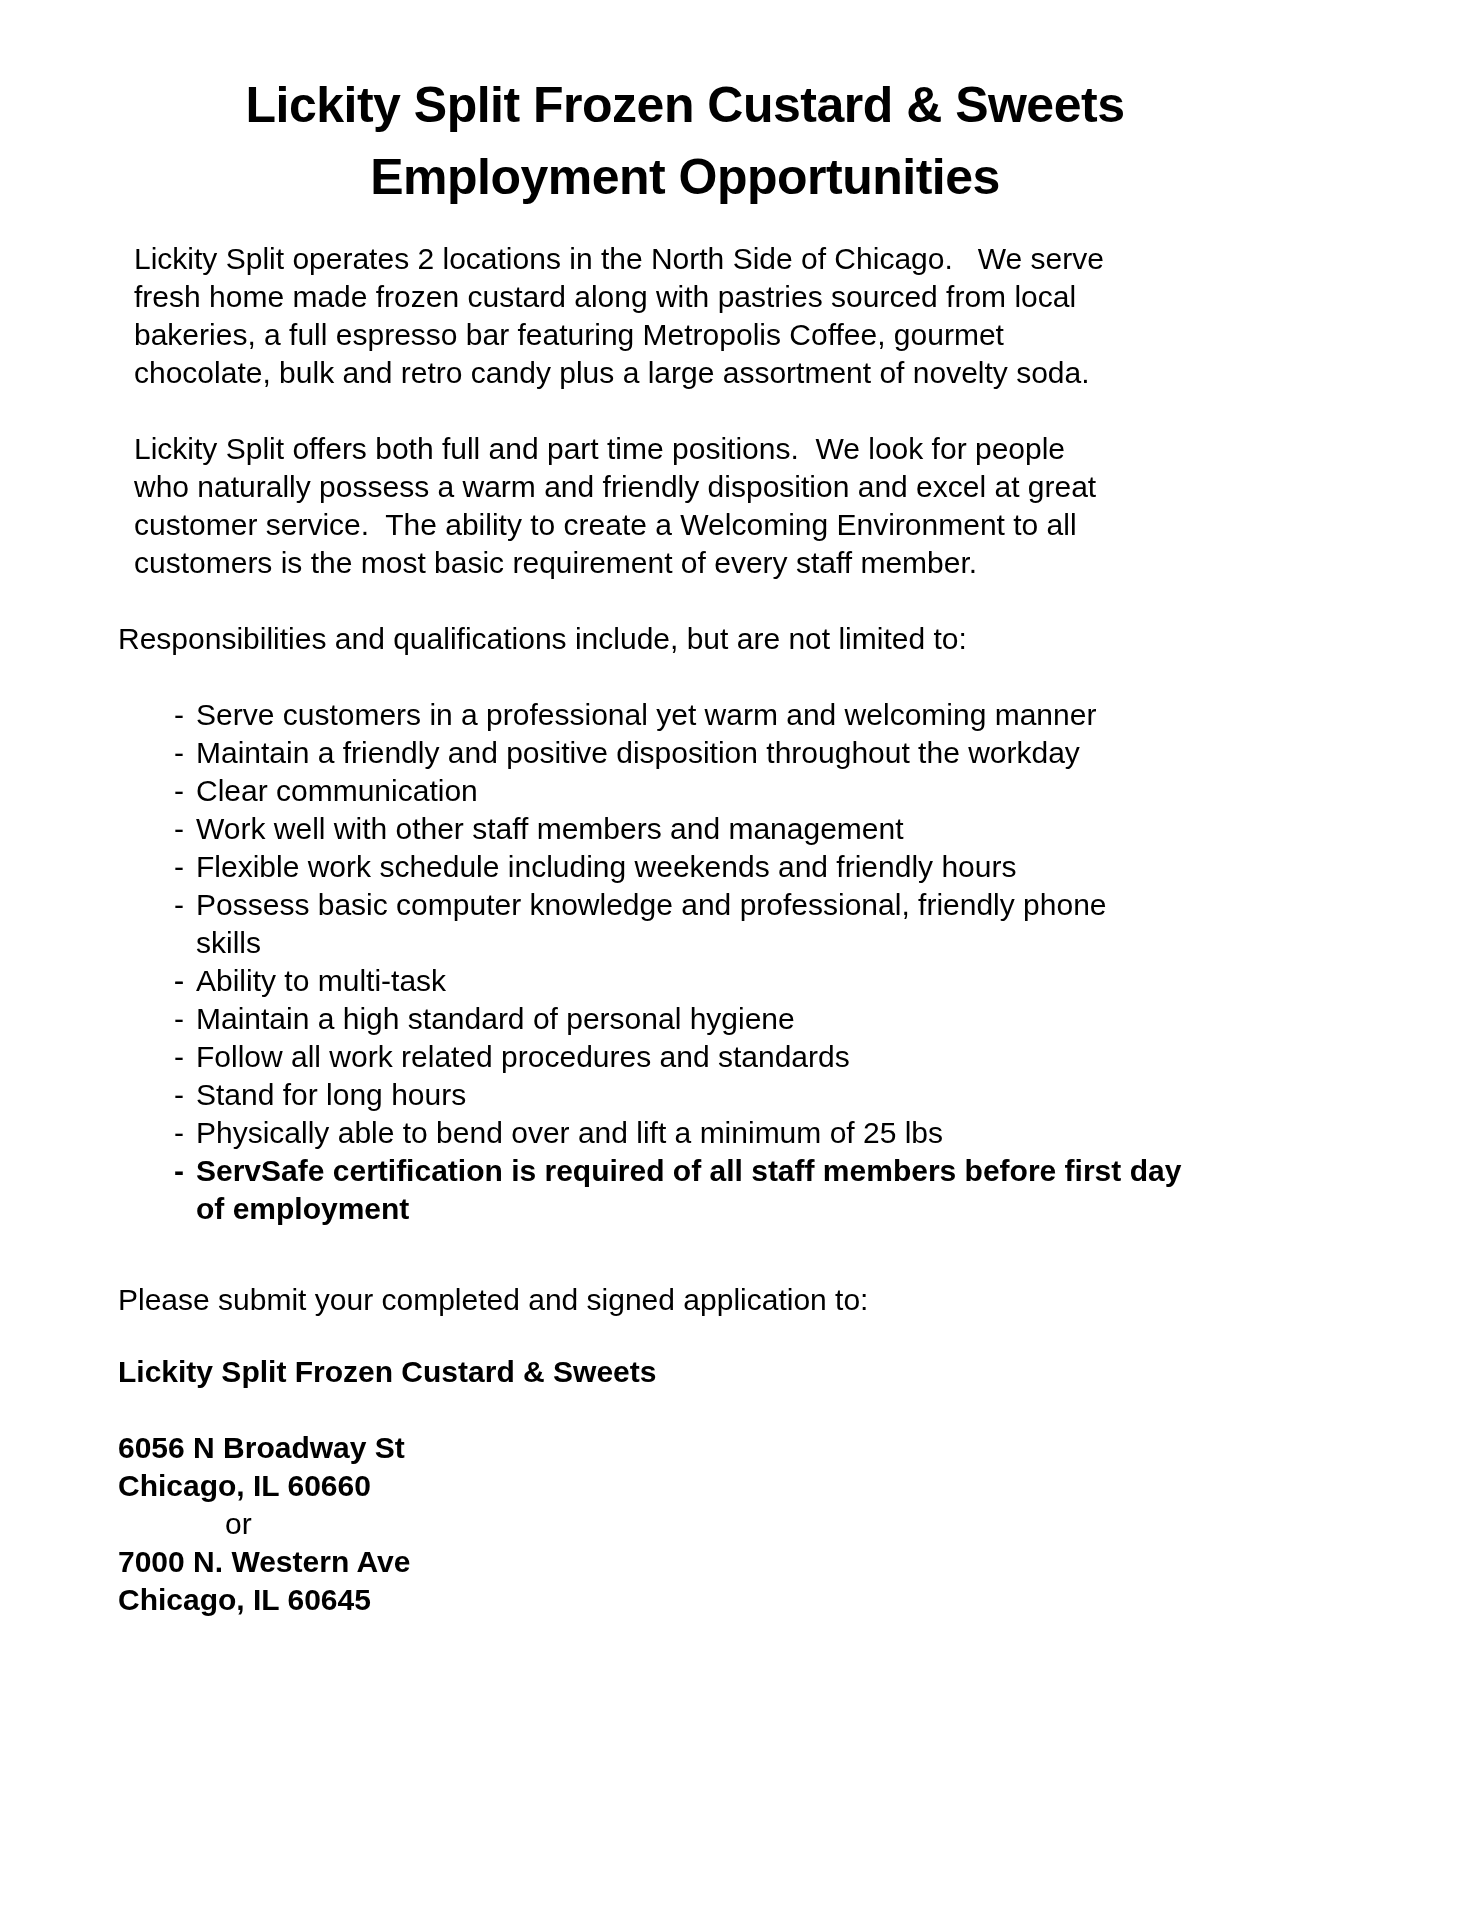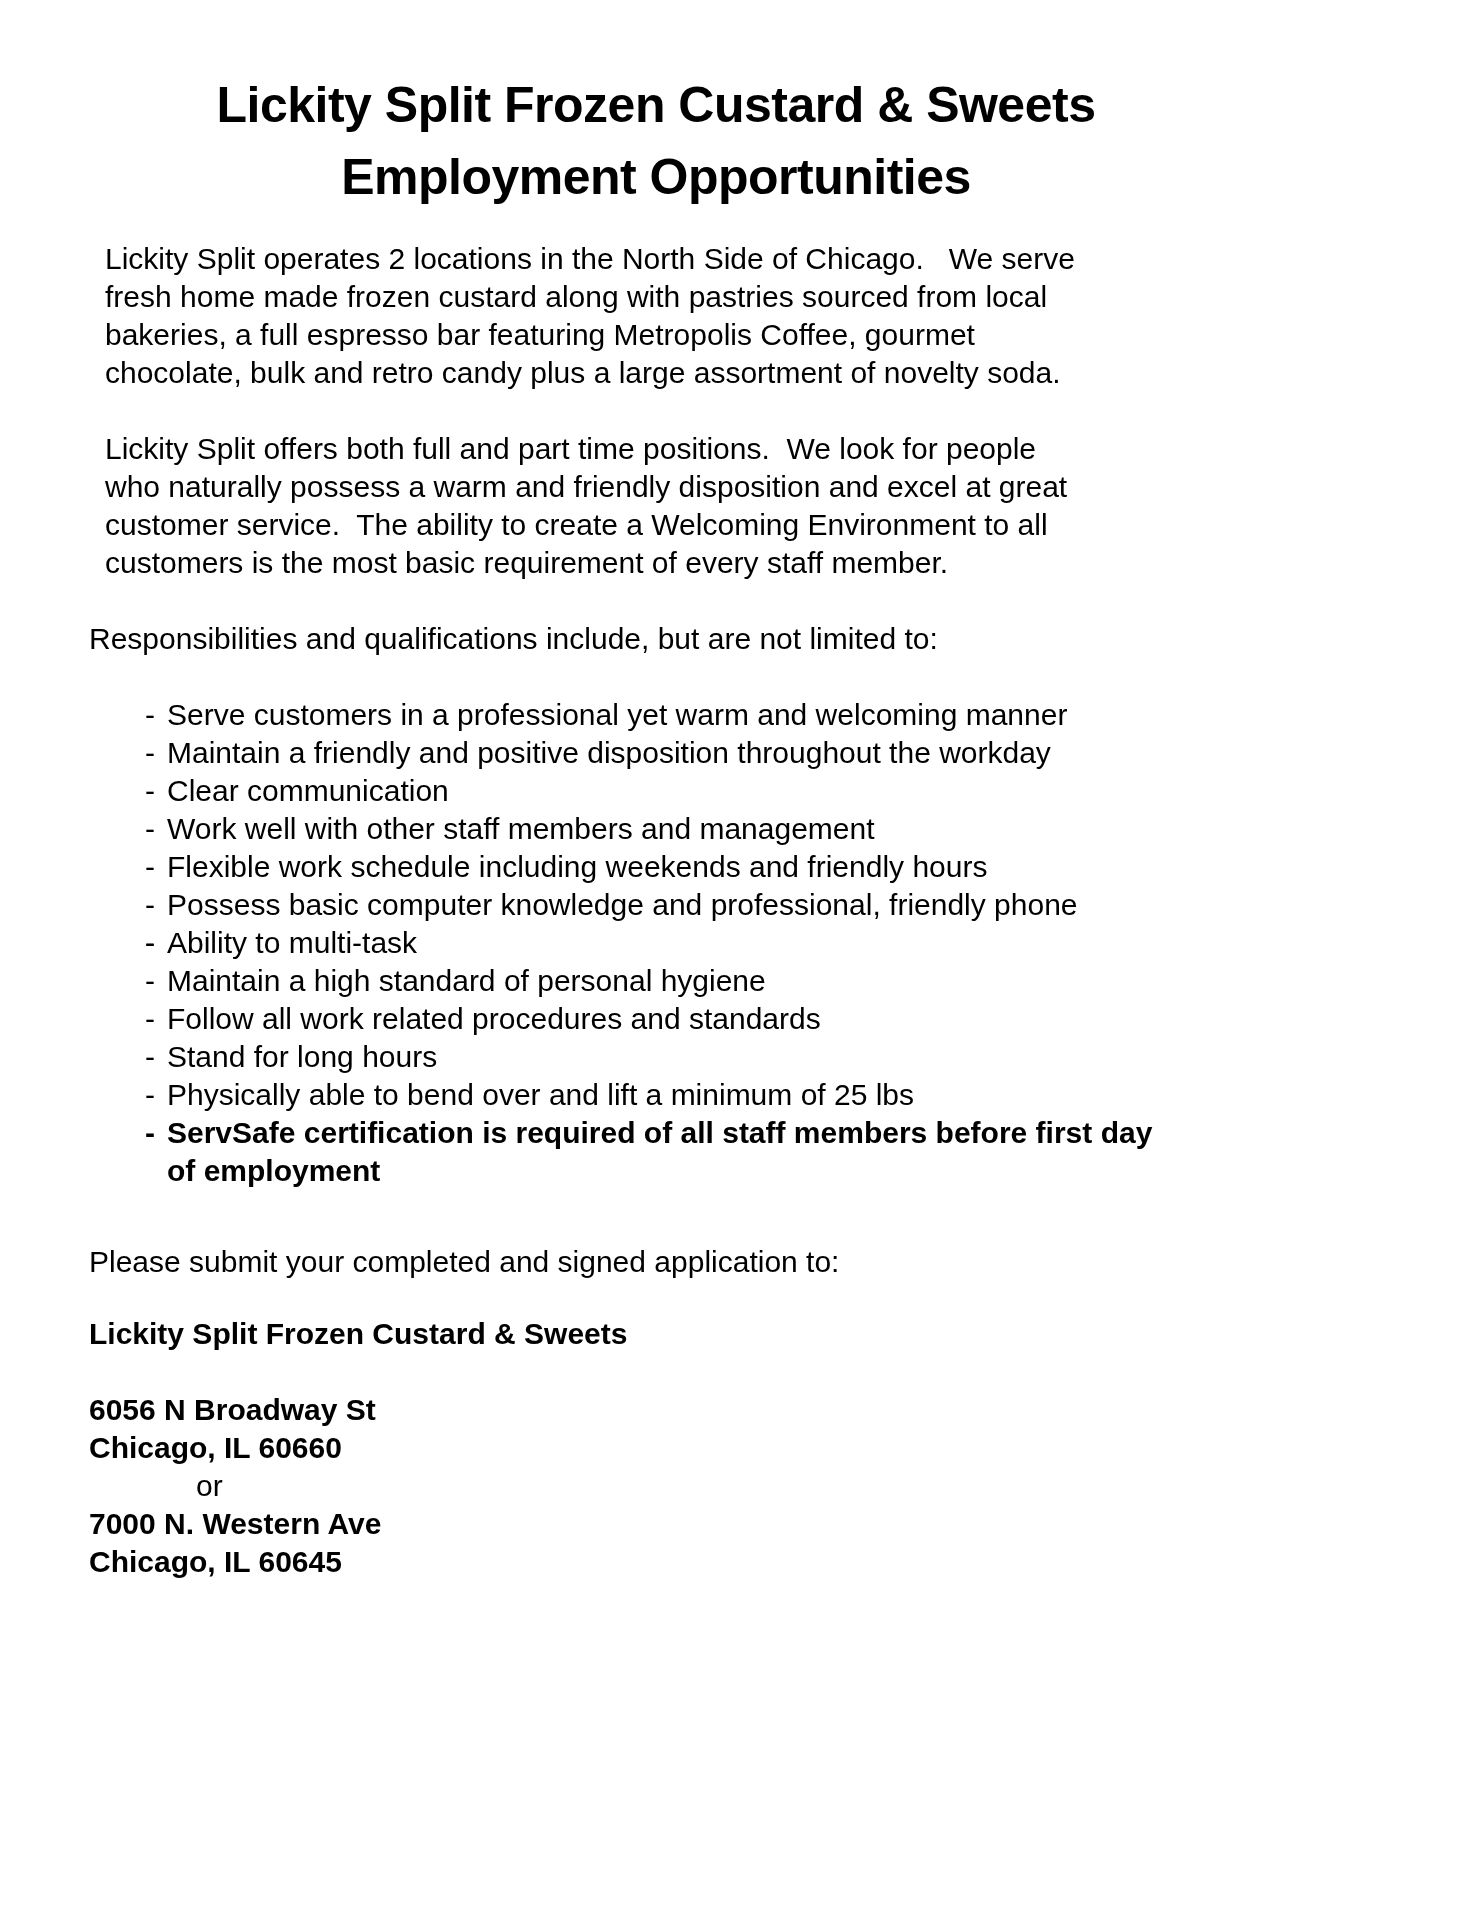--- a/index.html
+++ b/index.html
@@ -8,21 +8,21 @@
     height: 1920px;
     background: #ffffff;
     color: #000000;
     font-family: "Liberation Sans", sans-serif;
     overflow: hidden;
   }
   .page {
     box-sizing: border-box;
     width: 1484px;
     height: 1920px;
-    padding: 69px 0 0 89px;
+    padding: 69px 0 0 118px;
   }
   
   .title-block {
     width: 1134px;
     text-align: center;
     font-weight: bold;
     font-size: 50px;
     line-height: 72px;
     margin: 0 0 27px 0;
     letter-spacing: -0.5px;
@@ -101,20 +101,21 @@
       <div class="bullet">
         <span class="dash">-</span>
         <div>
             <div class="line">Flexible work schedule including weekends and friendly hours</div>
           </div>
       </div>
       <div class="bullet">
         <span class="dash">-</span>
         <div>
             <div class="line">Possess basic computer knowledge and professional, friendly phone</div>
+            <div class="line">skills</div>
           </div>
       </div>
       <div class="bullet">
         <span class="dash">-</span>
         <div>
           </div>
       </div>
       <div class="bullet">
         <span class="dash">-</span>
         <div>

